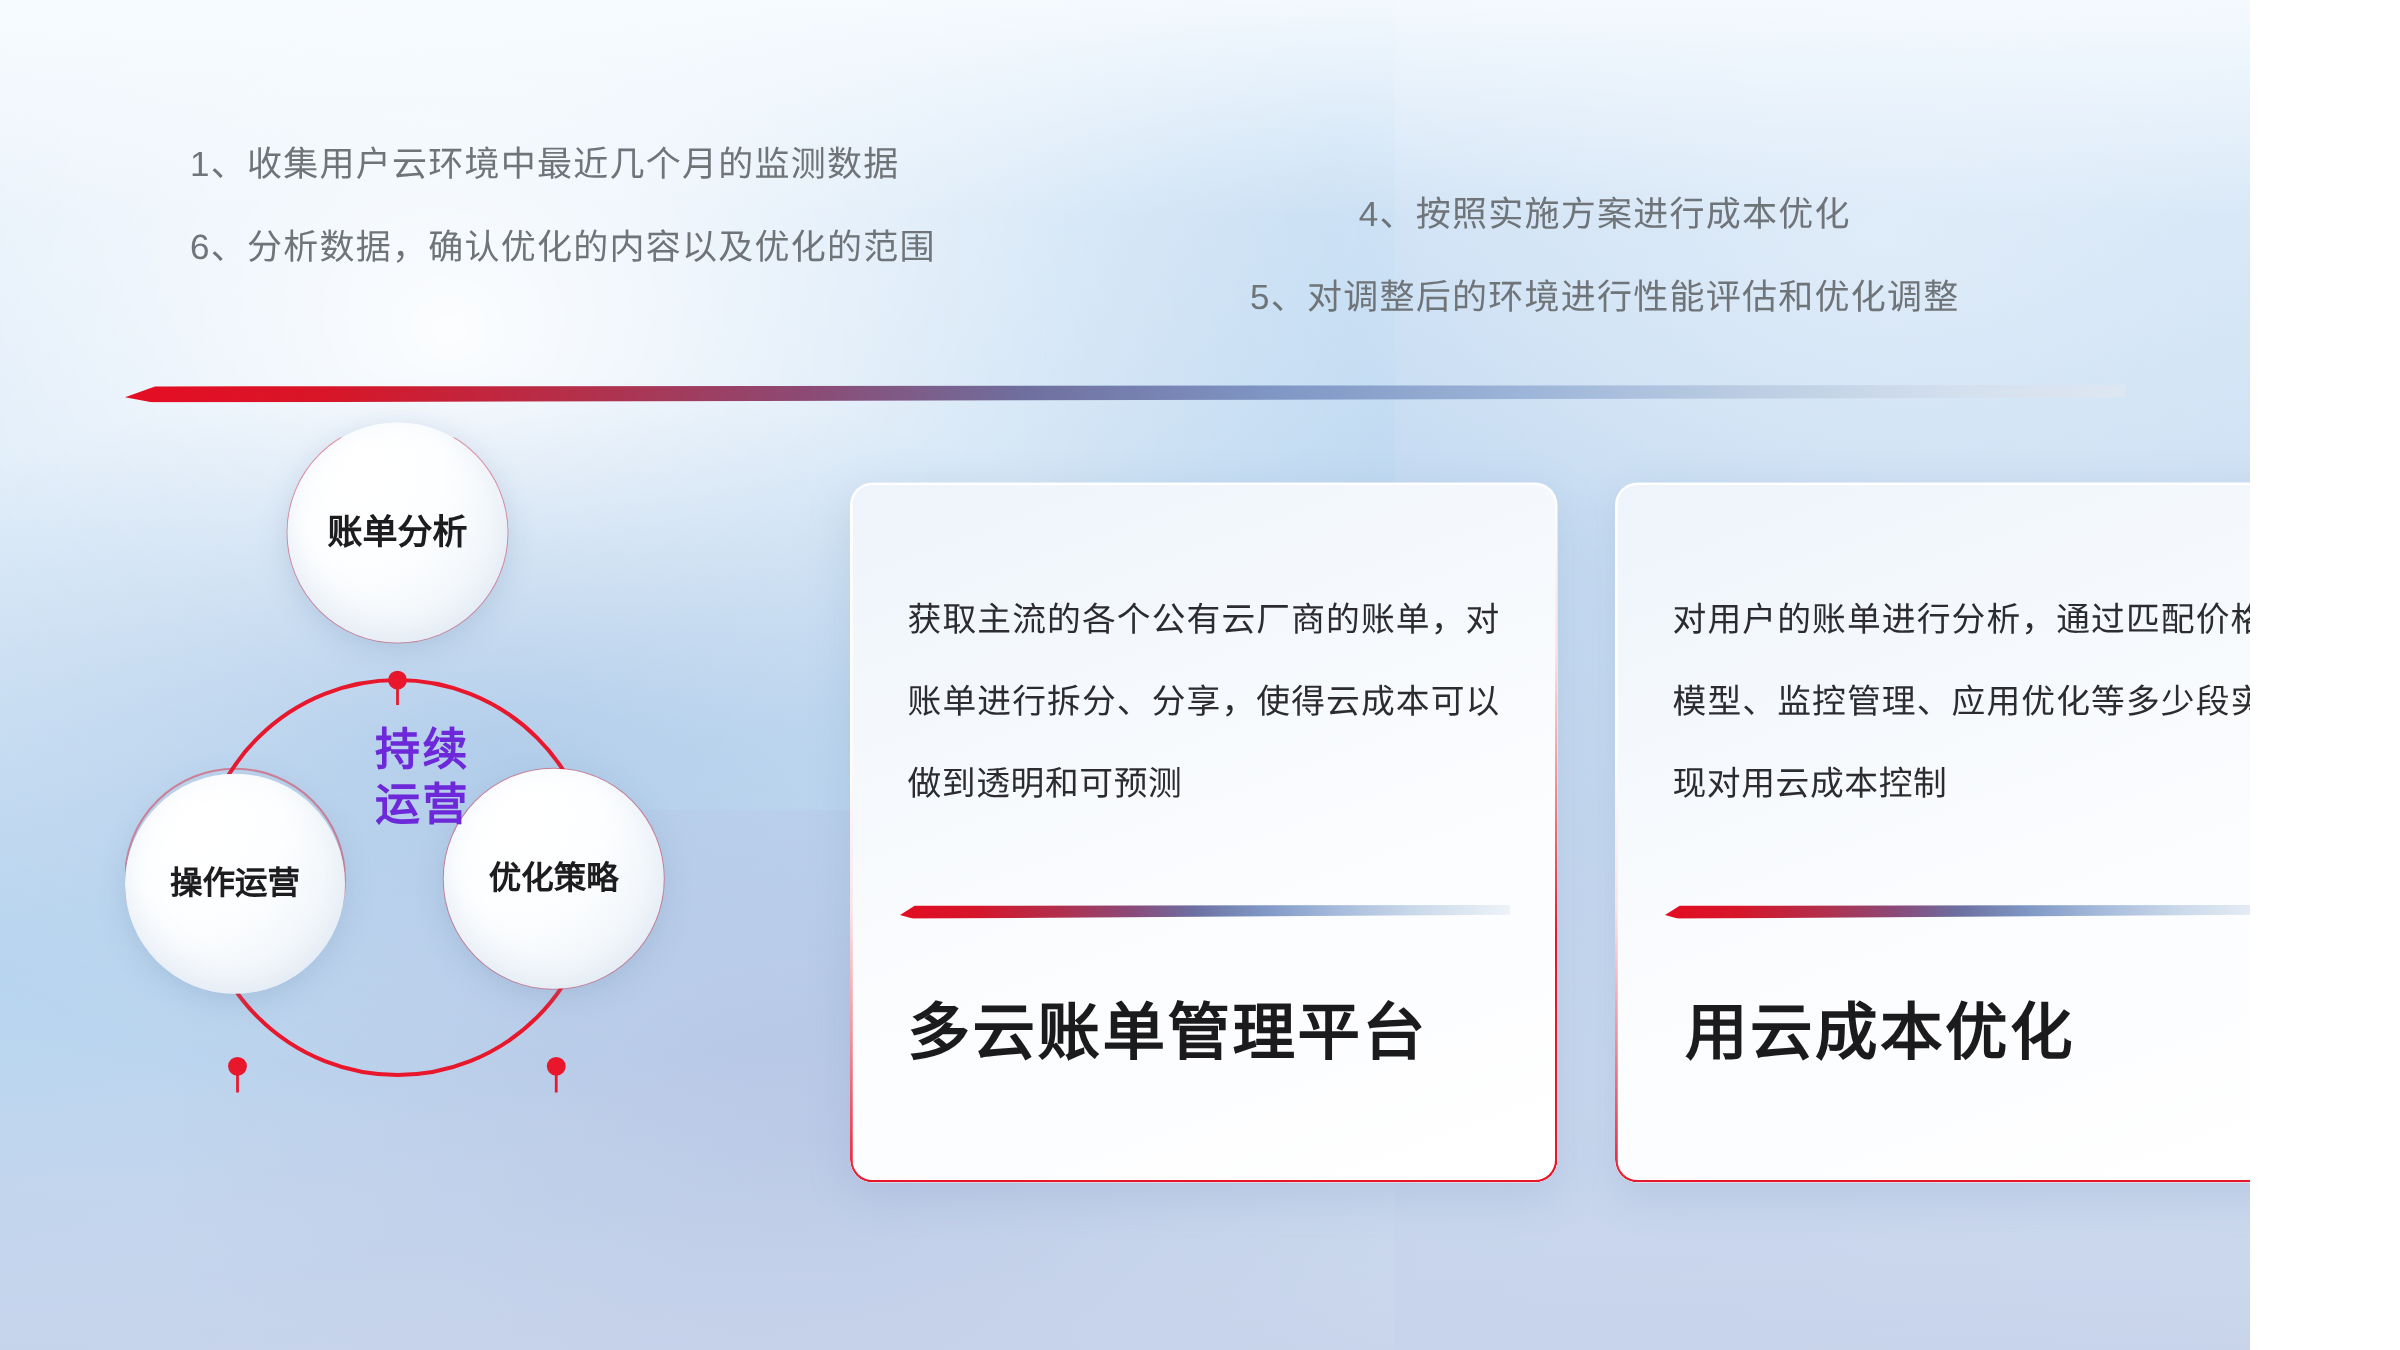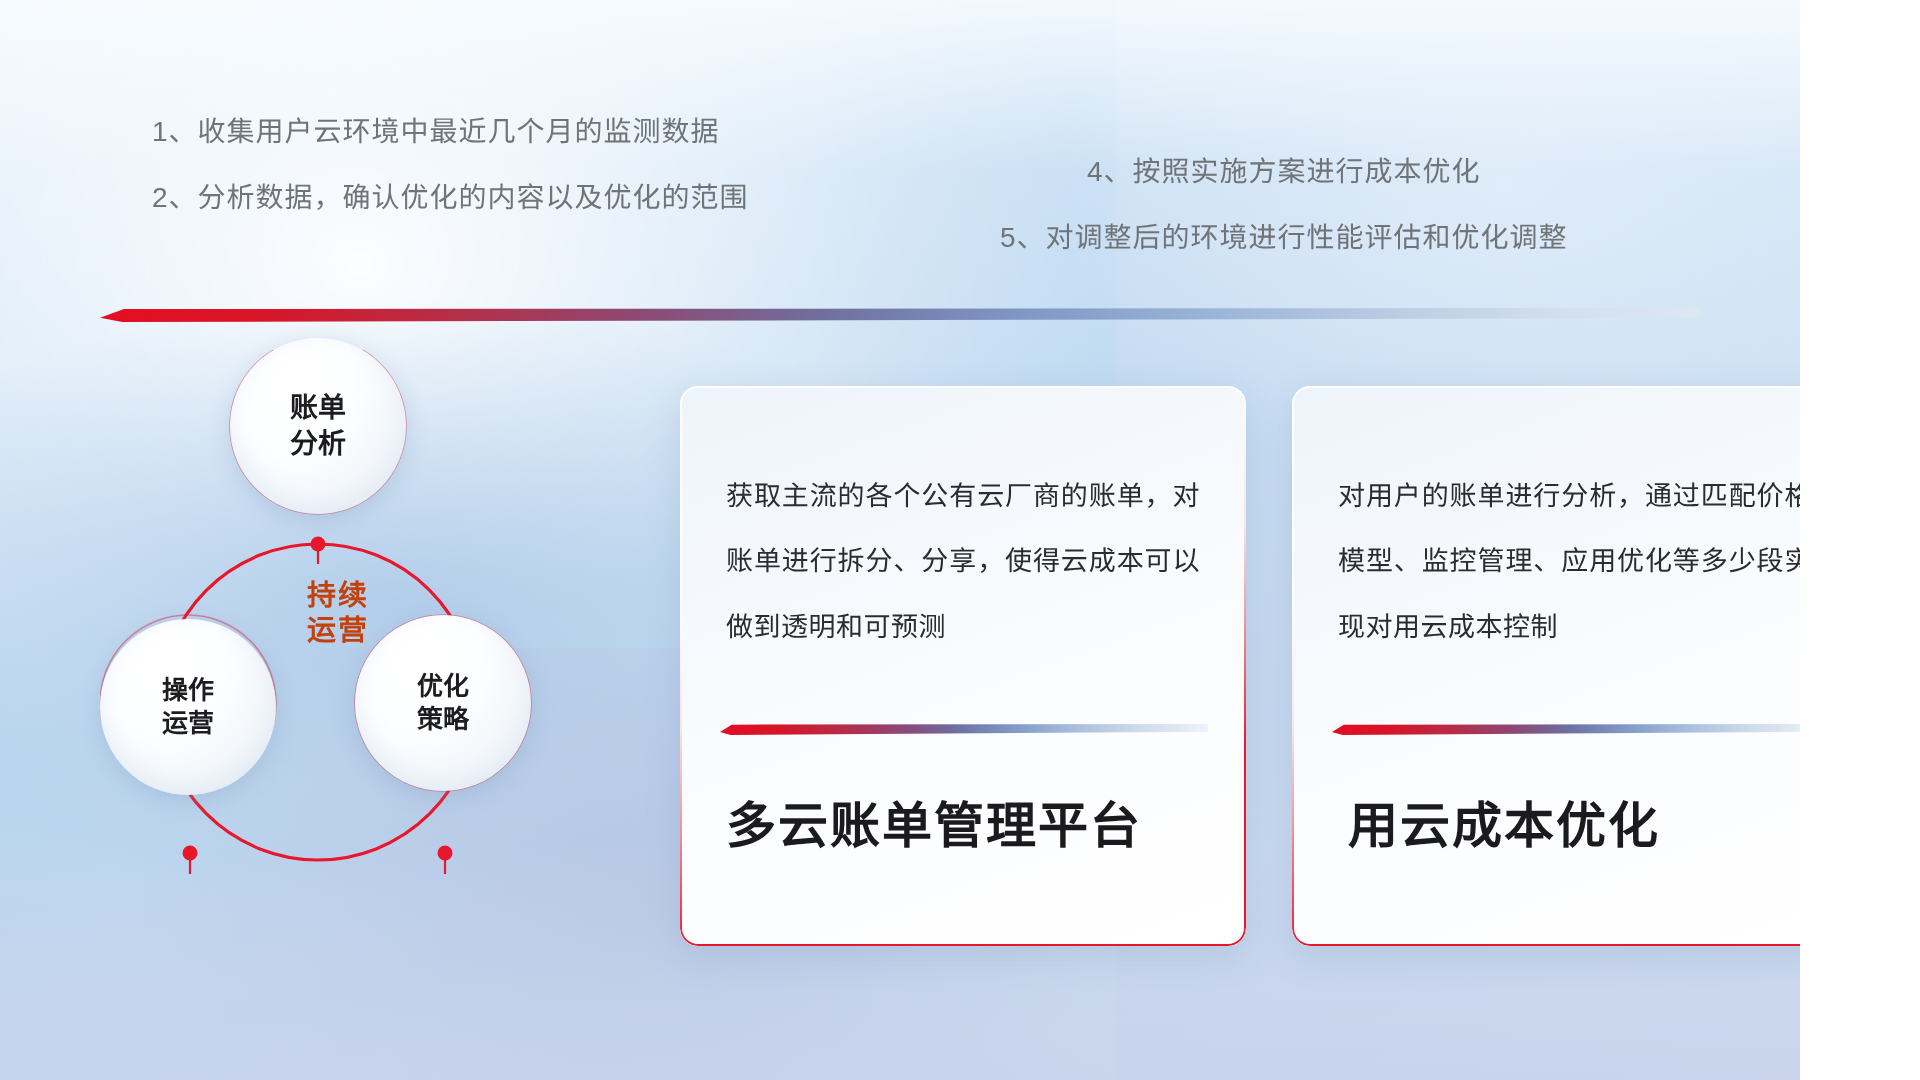--- a/index.html
+++ b/index.html
@@ -139,40 +139,40 @@
   }
   .diagram svg { display: block; }
 
   .bubble {
     position: absolute;
     border-radius: 50%;
     background:
       radial-gradient(ellipse at 34% 22%, #ffffff 0%, #fdfeff 38%, #f3f7fb 68%, #e7eef6 100%);
     box-shadow: 0 6px 22px rgba(120,150,185,0.30), inset 0 -8px 22px rgba(200,215,232,0.35);
     display: flex;
-    flex-direction: column;
+    flex-direction: row;
     align-items: center;
     justify-content: center;
     color: #1d1d1f;
     font-weight: bold;
     line-height: 1.28;
     text-align: center;
   }
   .bubble-top    { left: 130px; top: -12px;  width: 176px; height: 176px; font-size: 28px; }
   .bubble-left   { left: 0px;   top: 269px;  width: 176px; height: 176px; font-size: 26px; }
   .bubble-right  { left: 255px; top: 265px;  width: 176px; height: 176px; font-size: 26px; }
 
   .center-label {
     position: absolute;
     left: 158px;
     top: 228px;
     width: 160px;
     text-align: center;
-    color: #c2410c;
-    font-size: 29px;
+    color: #6d28d9;
+    font-size: 36px;
     font-weight: bold;
     line-height: 1.22;
     letter-spacing: 2px;
   }
 
   
   .card {
     position: absolute;
     top: 386px;
     width: 566px;
@@ -272,21 +272,21 @@
   <div class="bg-glow-a"></div>
   <div class="bg-glow-b"></div>
   <div class="bg-blue-band"></div>
   <div class="bg-lavender"></div>
   <div class="bg-right-soft"></div>
   <div class="bg-bottom-soft"></div>
   <div class="bg-top-white"></div>
 
   <div class="steps-col steps-left">
     <span class="step-line">1、收集用户云环境中最近几个月的监测数据</span>
-    <span class="step-line">2、分析数据，确认优化的内容以及优化的范围</span>
+    <span class="step-line">6、分析数据，确认优化的内容以及优化的范围</span>
   </div>
 
   <div class="steps-col steps-right">
     <span class="step-line">4、按照实施方案进行成本优化</span>
     <span class="step-line">5、对调整后的环境进行性能评估和优化调整</span>
   </div>
 
   <div class="divider-wrap">
     <div class="divider-bar"></div>
   </div>

